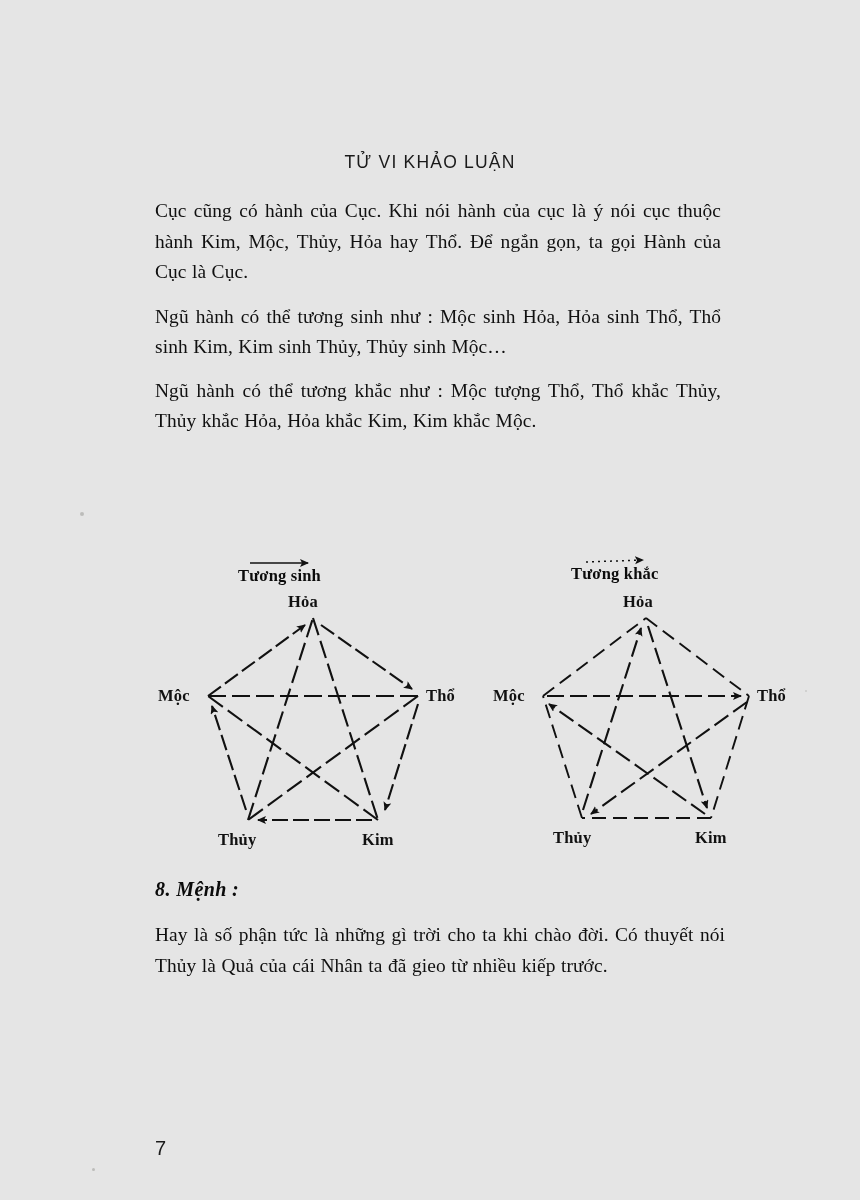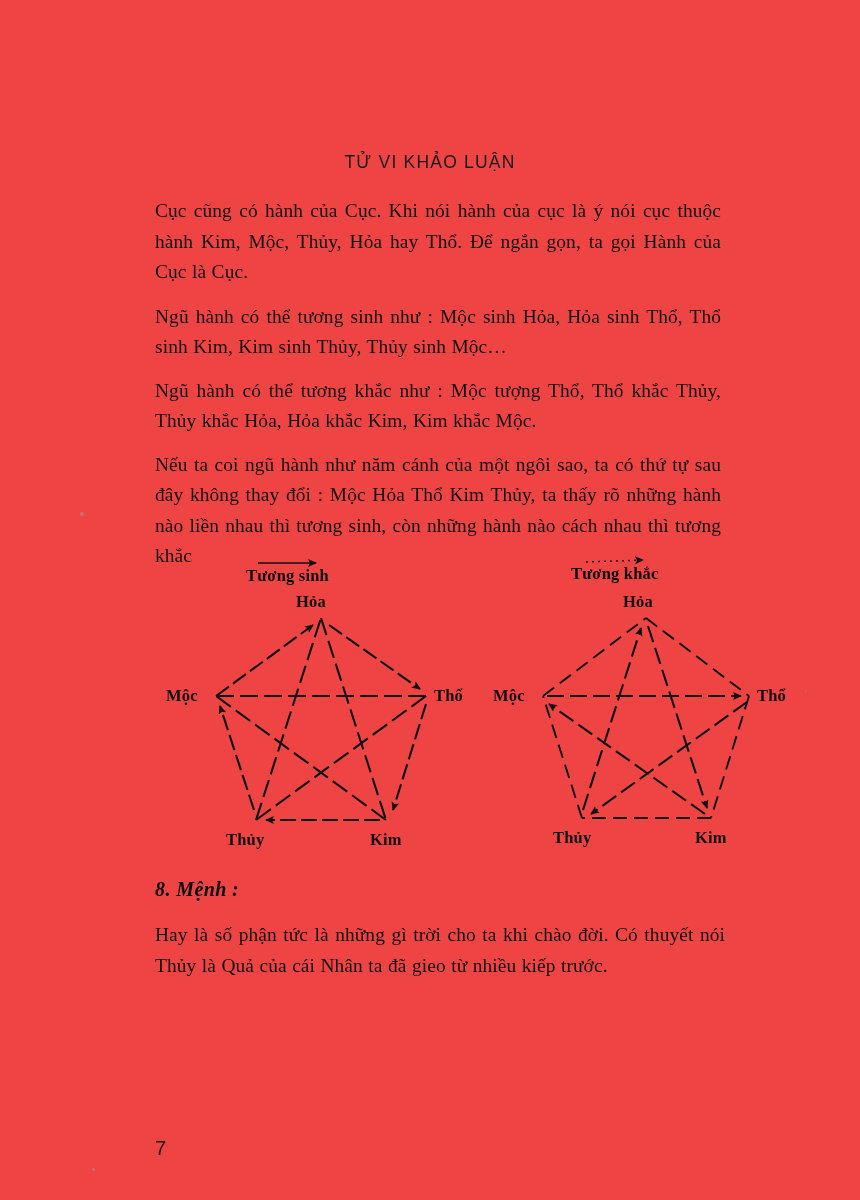--- a/index.html
+++ b/index.html
@@ -12,21 +12,21 @@
     height: 1200px;
     position: relative;
     overflow: hidden;
     font-family: "Liberation Serif", "DejaVu Serif", serif;
     color: #0b0b0b;
   }
 
   .page {
     position: absolute;
     inset: 0;
-    background: #ef4444;
+    background: #e5e5e5;
   }
 
   
   .speck {
     position: absolute;
     background: #9a9a98;
     border-radius: 50%;
     opacity: .55;
   }
 
@@ -96,21 +96,21 @@
     top: 548px;
     width: 680px;
     height: 320px;
   }
   .diagram {
     position: absolute;
     top: 0;
     width: 330px;
     height: 320px;
   }
-  .diagram.left  { left: 8px; text-align: right; }
+  .diagram.left  { left: 0px; text-align: right; }
   .diagram.right { left: 333px; }
 
   .diagram svg { position: absolute; left: 0; top: 0; }
 
   .dlabel {
     position: absolute;
     font-size: 16.5px;
     font-weight: 700;
     color: #111;
     white-space: nowrap;
@@ -132,21 +132,20 @@
   <div class="speck" style="left:80px;  top:512px;  width:4px; height:4px;"></div>
   <div class="speck" style="left:92px;  top:1168px; width:3px; height:3px;"></div>
   <div class="speck" style="left:805px; top:690px;  width:2px; height:2px; opacity:.35;"></div>
 
   <div class="running-head">TỬ VI KHẢO LUẬN</div>
 
   <div class="body-col">
     <p class="para">Cục cũng có hành của Cục. Khi nói hành của cục là ý nói cục thuộc hành Kim, Mộc, Thủy, Hỏa hay Thổ. Để ngắn gọn, ta gọi Hành của Cục là Cục.</p>
     <p class="para tight">Ngũ hành có thể tương sinh như : Mộc sinh Hỏa, Hỏa sinh Thổ, Thổ sinh Kim, Kim sinh Thủy, Thủy sinh Mộc…</p>
     <p class="para tight">Ngũ hành có thể tương khắc như : Mộc tượng Thổ, Thổ khắc Thủy, Thủy khắc Hỏa, Hỏa khắc Kim, Kim khắc Mộc.</p>
-    <p class="para">Nếu ta coi ngũ hành như năm cánh của một ngôi sao, ta có thứ tự sau đây không thay đổi : Mộc Hỏa Thổ Kim Thủy, ta thấy rõ những hành nào liền nhau thì tương sinh, còn những hành nào cách nhau thì tương khắc</p>
   </div>
 
   <div class="diagrams">
 
     <div class="diagram left">
       <svg width="330" height="320" viewBox="0 0 330 320">
         <defs>
           <marker id="arrS" markerWidth="11" markerHeight="11" refX="8" refY="4" orient="auto" markerUnits="userSpaceOnUse">
             <path d="M0,0 L9,4 L0,8 L2,4 Z" fill="#111"></path>
           </marker>

